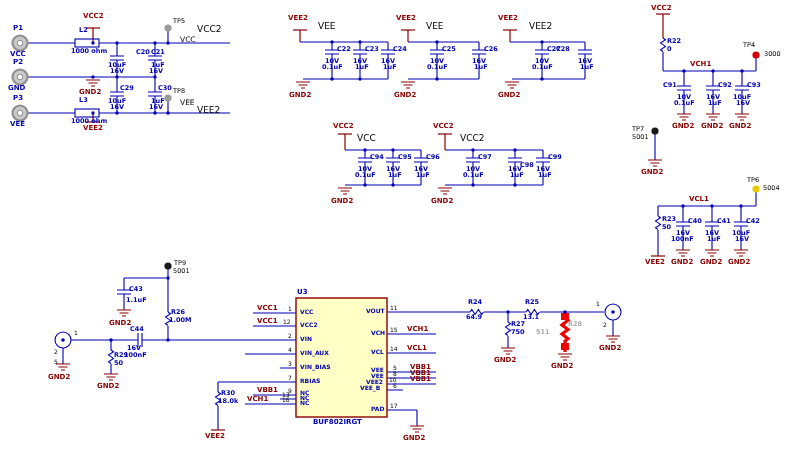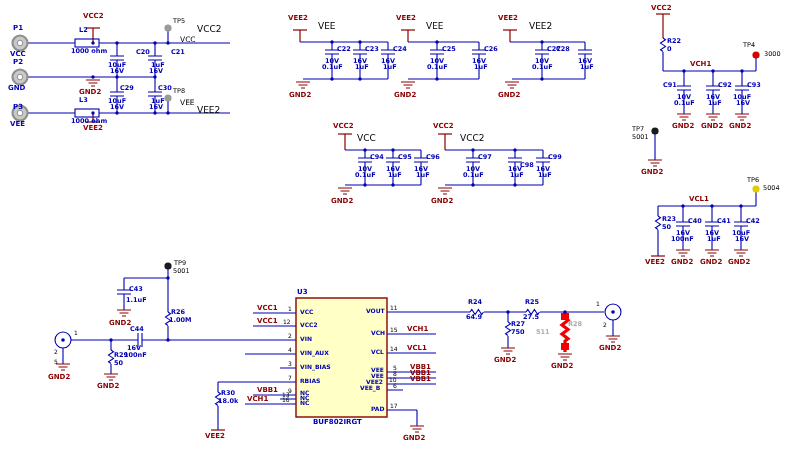--- a/index.html
+++ b/index.html
@@ -232,36 +232,36 @@
 <span class="t tp" style="left:173px;top:18px">TP5</span>
 <span class="t big" style="left:197px;top:25px">VCC2</span>
 <span class="t s7" style="left:180px;top:36px">VCC</span>
 <span class="t pref" style="left:13px;top:25px">P1</span>
 <span class="t pref" style="left:10px;top:51px">VCC</span>
 <span class="t rd" style="left:79px;top:27px">L2</span>
 <span class="t rd" style="left:71px;top:48px">1000 ohm</span>
 <span class="t rd" style="left:136px;top:49px">C20</span>
 <span class="t rd" style="left:108px;top:62px">10uF</span>
 <span class="t rd" style="left:110px;top:68px">16V</span>
-<span class="t rd" style="left:171px;top:49px">C21</span>
+<span class="t rd" style="left:151px;top:49px">C21</span>
 <span class="t rd" style="left:151px;top:62px">1uF</span>
 <span class="t rd" style="left:149px;top:68px">16V</span>
 <span class="t net" style="left:79px;top:89px">GND2</span>
 <span class="t rd" style="left:120px;top:85px">C29</span>
 <span class="t rd" style="left:108px;top:98px">10uF</span>
 <span class="t rd" style="left:110px;top:104px">16V</span>
 <span class="t rd" style="left:158px;top:85px">C30</span>
 <span class="t rd" style="left:151px;top:98px">1uF</span>
 <span class="t rd" style="left:149px;top:104px">16V</span>
 <span class="t pref" style="left:13px;top:59px">P2</span>
 <span class="t pref" style="left:8px;top:85px">GND</span>
 <span class="t tp" style="left:173px;top:88px">TP8</span>
 <span class="t s7" style="left:180px;top:99px">VEE</span>
 <span class="t big" style="left:197px;top:106px">VEE2</span>
-<span class="t pref" style="left:13px;top:104px">P3</span>
+<span class="t pref" style="left:13px;top:95px">P3</span>
 <span class="t pref" style="left:10px;top:121px">VEE</span>
 <span class="t rd" style="left:79px;top:97px">L3</span>
 <span class="t rd" style="left:71px;top:118px">1000 ohm</span>
 <span class="t net" style="left:83px;top:125px">VEE2</span>
 
 <span class="t net" style="left:288px;top:15px">VEE2</span>
 <span class="t big" style="left:318px;top:22px">VEE</span>
 <span class="t rd" style="left:337px;top:46px">C22</span>
 <span class="t rd" style="left:325px;top:58px">10V</span>
 <span class="t rd" style="left:322px;top:64px">0.1uF</span>
@@ -429,20 +429,20 @@
 <span class="t rd" style="left:221px;top:390px">R30</span>
 <span class="t rd" style="left:218px;top:398px">18.0k</span>
 <span class="t net" style="left:205px;top:433px">VEE2</span>
 
 <span class="t rd" style="left:468px;top:299px">R24</span>
 <span class="t rd" style="left:466px;top:314px">64.9</span>
 <span class="t rd" style="left:511px;top:321px">R27</span>
 <span class="t rd" style="left:511px;top:329px">750</span>
 <span class="t net" style="left:494px;top:357px">GND2</span>
 <span class="t rd" style="left:525px;top:299px">R25</span>
-<span class="t rd" style="left:523px;top:314px">27.5</span>
+<span class="t rd" style="left:523px;top:314px">13.1</span>
 <span class="t gy" style="left:568px;top:321px">R28</span>
 <span class="t gy" style="left:536px;top:329px">511</span>
 <span class="t net" style="left:551px;top:363px">GND2</span>
 <span class="t pin" style="left:596px;top:301px">1</span>
 <span class="t pin" style="left:603px;top:322px">2</span>
 <span class="t net" style="left:599px;top:345px">GND2</span>
 </div>
 
 </body></html>

